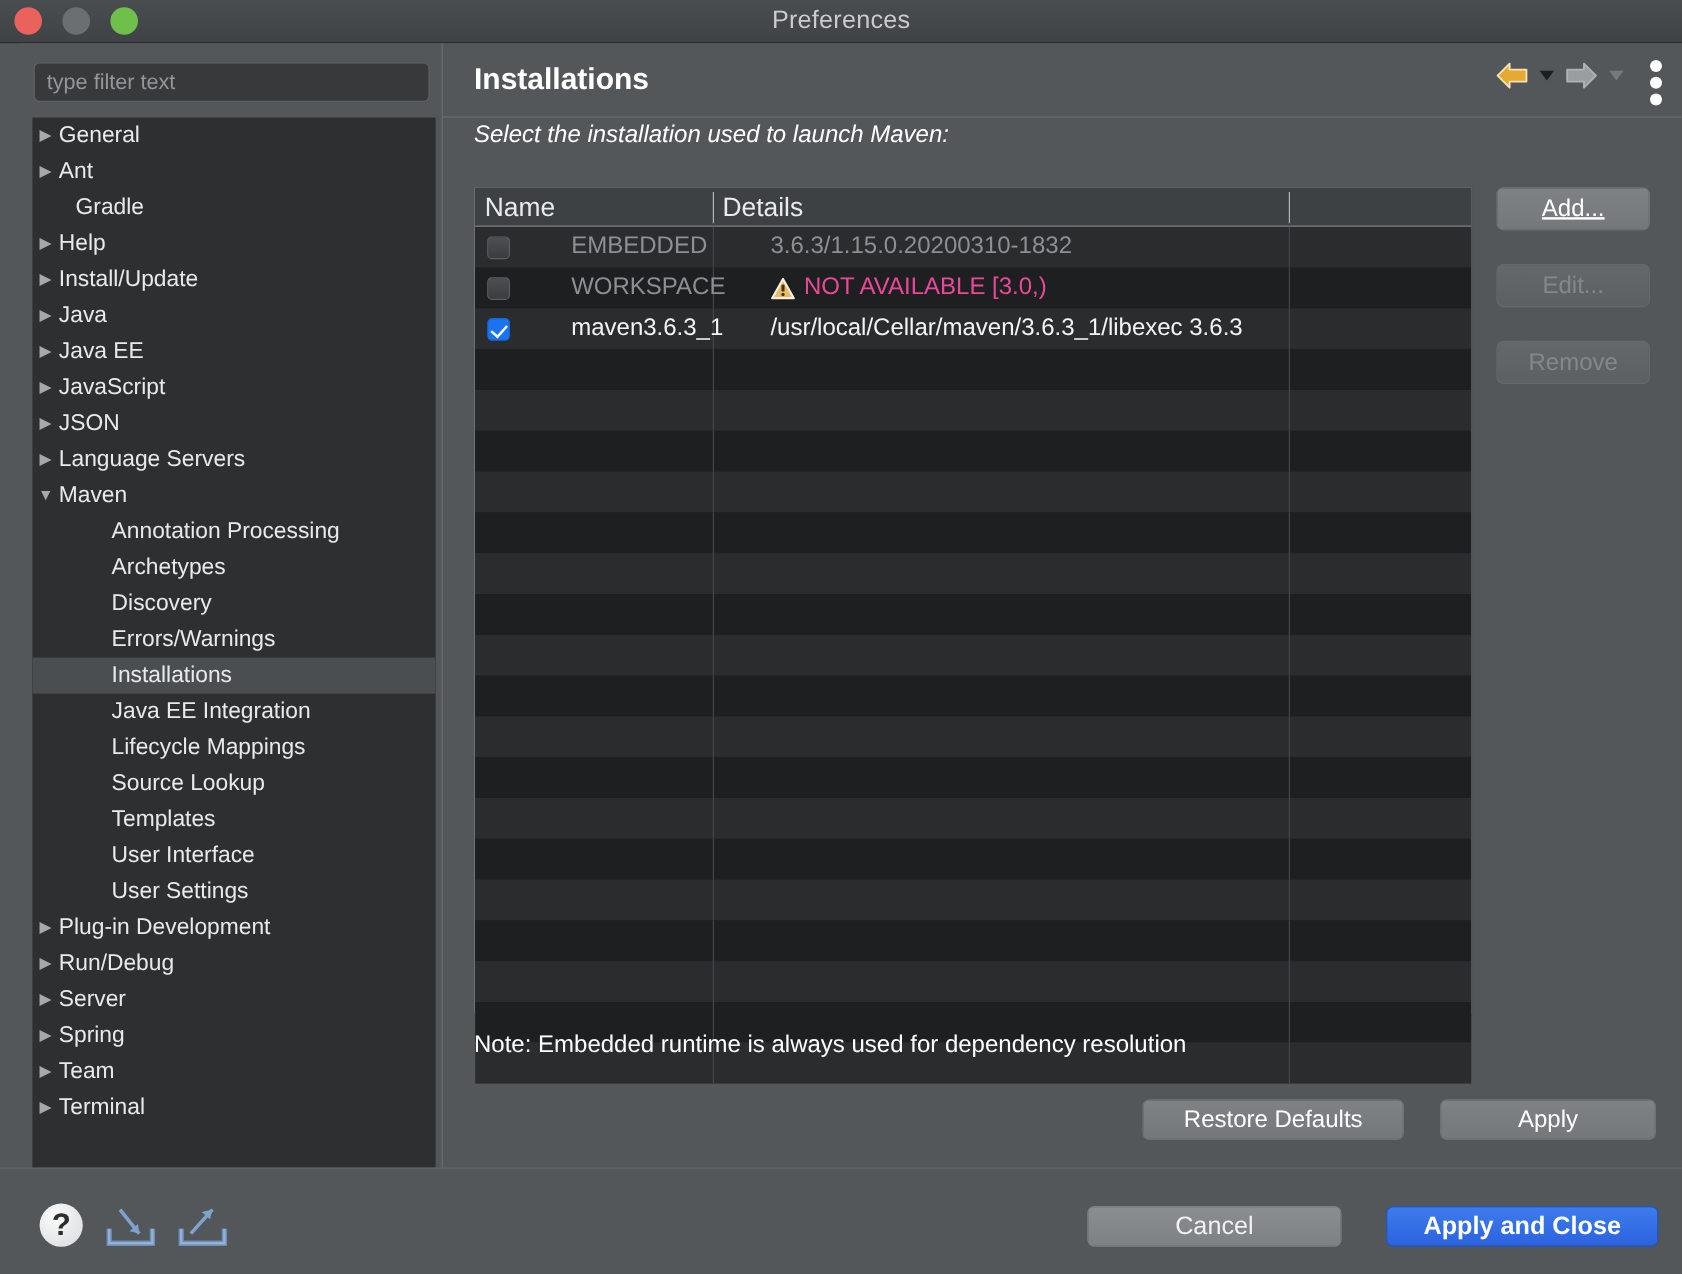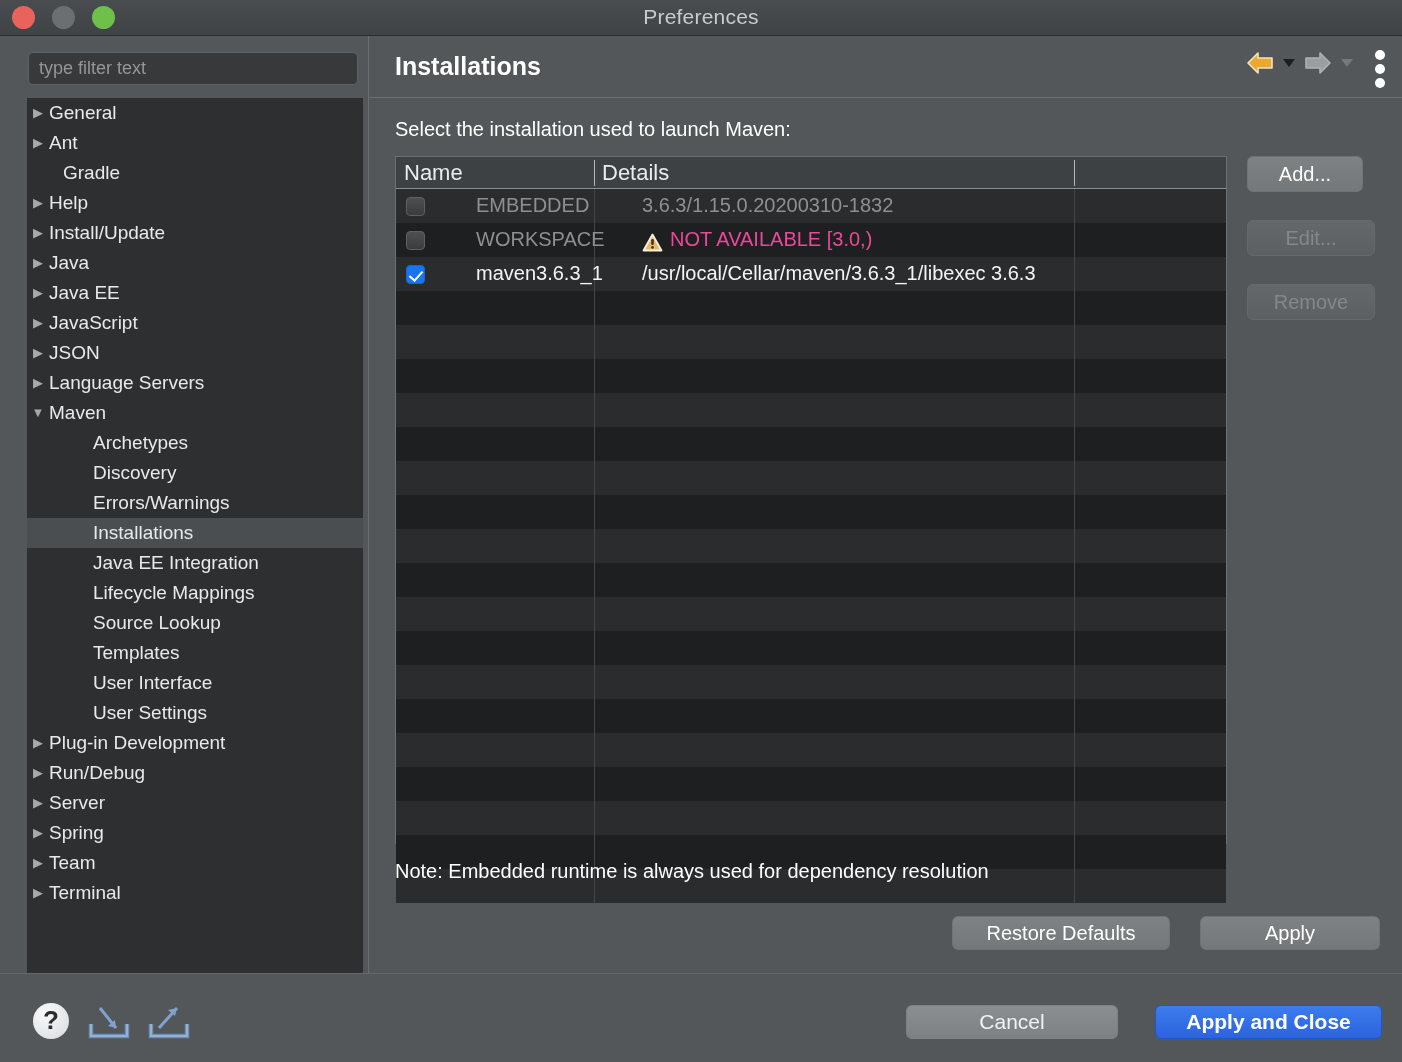--- a/index.html
+++ b/index.html
@@ -85,22 +85,22 @@
   }
   .caret-sm.dark { border-top: 8px solid #1d1e20; }
   .caret-sm.dim  { border-top: 8px solid #76797c; }
   #kebab { display: inline-block; vertical-align: middle; margin-left: 18px; width: 10px; }
   #kebab i {
     display: block; width: 10px; height: 10px; border-radius: 50%;
     background: #ffffff; margin-bottom: 4px;
   }
 
   #select-label {
-    position: absolute; left: 26px; top: 82px;
-    color: #ffffff; font-size: 20px;
+    position: absolute; left: 26px; top: 65px;
+    color: #ffffff; font-size: 20px; font-style: italic;
   }
 
   
   #table-wrap {
     position: absolute; left: 26px; top: 120px; width: 832px; height: 688px;
     background: #232426; border: 1px solid #6d7073;
   }
   #table-head {
     position: relative; height: 32px; background: #3d4144;
     border-bottom: 1px solid #8b8e90;
@@ -134,21 +134,21 @@
     margin-right: 7px; position: relative; top: -2px;
   }
 
   
   .btn {
     position: absolute; border-radius: 6px; border: 1px solid #6f7376;
     background: linear-gradient(#7e8285, #74787b);
     color: #ffffff; font-size: 20px; text-align: center; cursor: default;
   }
   .btn.disabled { background: linear-gradient(#64686b, #5c6063); color: #84888b; border-color: #65696c; }
-  #btn-add    { left: 878px; top: 120px; width: 116px; height: 36px; line-height: 34px; }
+  #btn-add    { left: 878px; top: 120px; width: 128px; height: 36px; line-height: 34px; text-decoration: underline; }
   #btn-edit   { left: 878px; top: 184px; width: 128px; height: 36px; line-height: 34px; }
   #btn-remove { left: 878px; top: 248px; width: 128px; height: 36px; line-height: 34px; }
 
   #note {
     position: absolute; left: 26px; top: 824px;
     color: #ffffff; font-size: 20px;
   }
   #btn-restore { left: 583px; top: 880px; width: 218px; height: 34px; line-height: 32px; }
   #btn-apply   { left: 831px; top: 880px; width: 180px; height: 34px; line-height: 32px; }
 
@@ -229,20 +229,23 @@
           <span class="arrow">▶</span>
           <span class="lbl">JSON</span>
         </div>
         <div class="tree-item l0">
           <span class="arrow">▶</span>
           <span class="lbl">Language Servers</span>
         </div>
         <div class="tree-item l0">
           <span class="arrow">▼</span>
           <span class="lbl">Maven</span>
+        </div>
+        <div class="tree-item l1">
+          <span class="lbl">Annotation Processing</span>
         </div>
         <div class="tree-item l1">
           <span class="lbl">Archetypes</span>
         </div>
         <div class="tree-item l1">
           <span class="lbl">Discovery</span>
         </div>
         <div class="tree-item l1">
           <span class="lbl">Errors/Warnings</span>
         </div>

